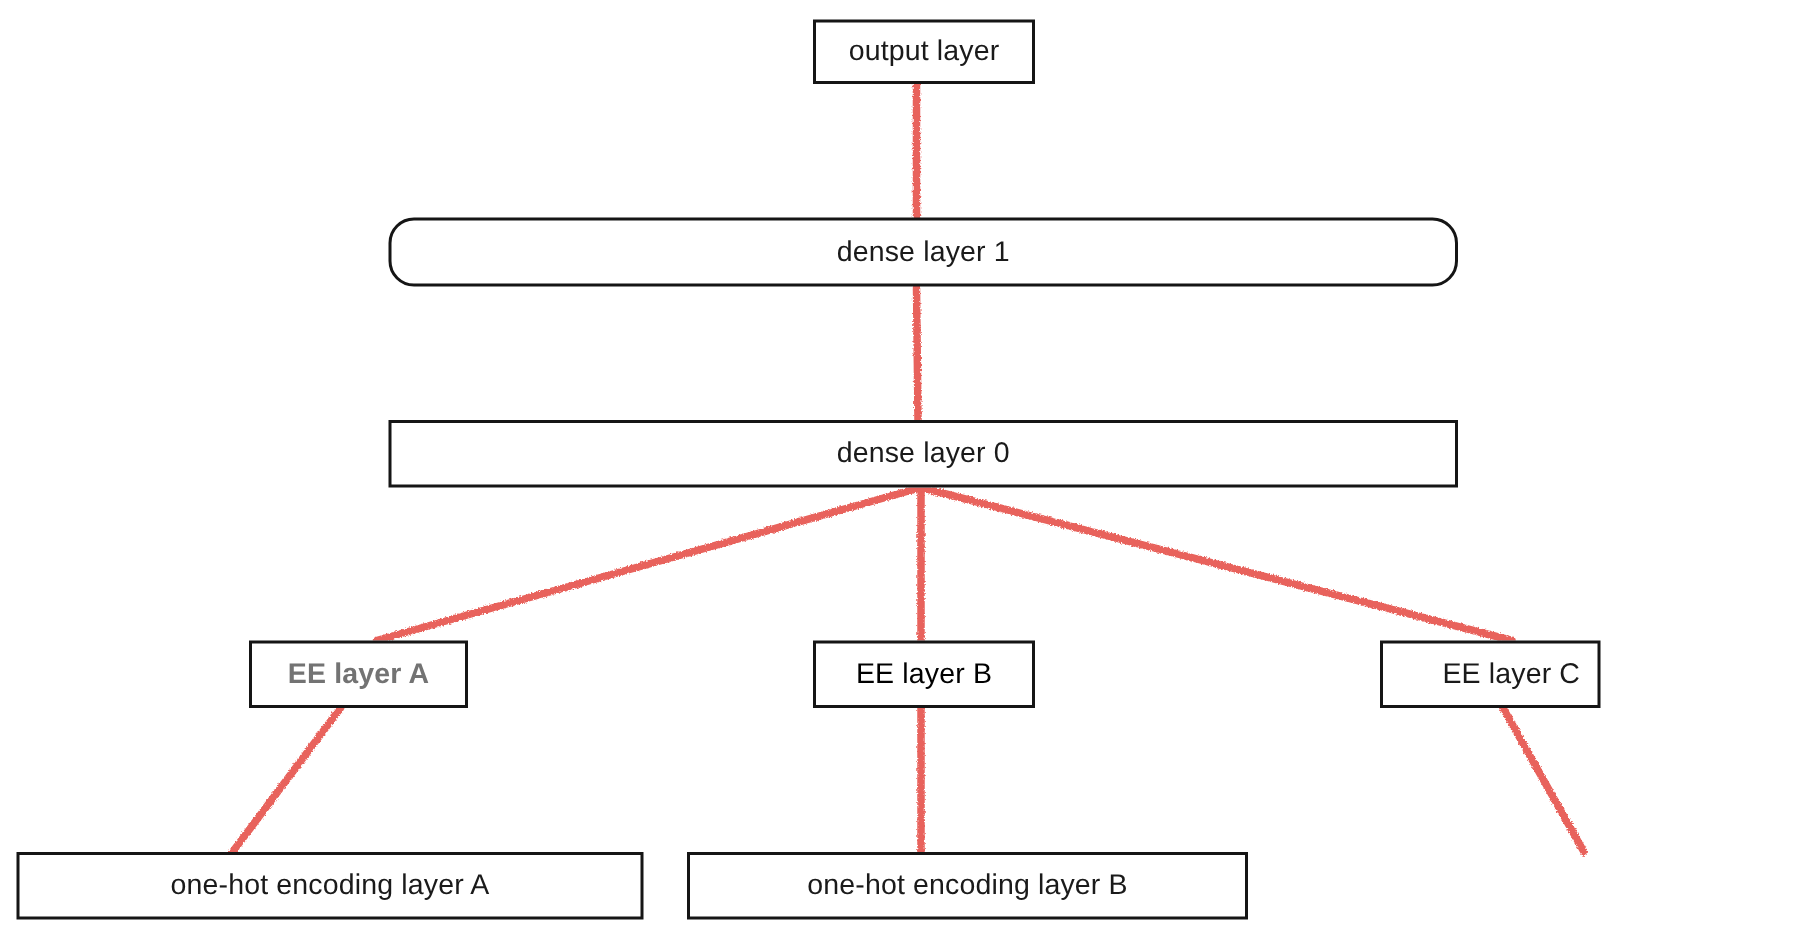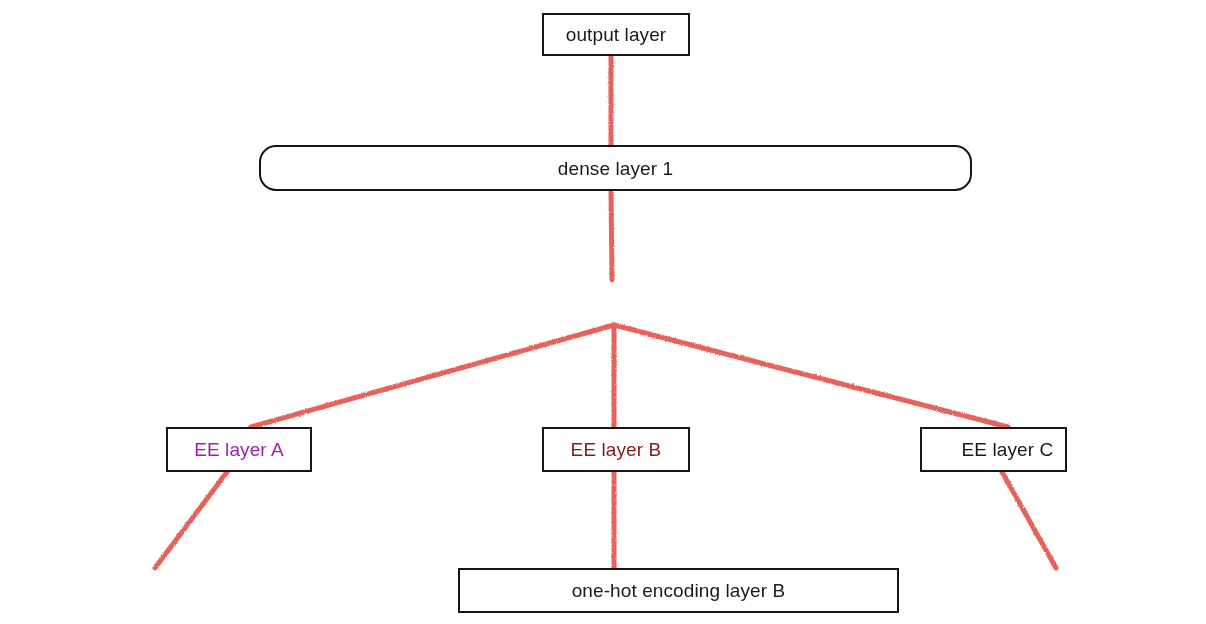--- a/index.html
+++ b/index.html
@@ -70,32 +70,38 @@
   </svg>
 
   <div class="node-box" style="left: 542px; top: 13px; width: 148px; height: 43px; border-color: rgb(21, 21, 21);">
     <span class="node-label" style="color: rgb(26, 26, 26);">output layer</span>
   </div>
 
   <div class="node-box" style="left: 259px; top: 145px; width: 713px; height: 46px; border-color: rgb(21, 21, 21); border-radius: 17px;">
     <span class="node-label" style="color: rgb(26, 26, 26);">dense layer 1</span>
   </div>
 
+  <div class="node-box" style="left: 259px; top: 280px; width: 713px; height: 45px; border-color: rgb(21, 21, 21);">
+    <span class="node-label" style="color: rgb(26, 26, 26);">dense layer 0</span>
+  </div>
 
   <div class="node-box" style="left: 166px; top: 427px; width: 146px; height: 45px; border-color: rgb(21, 21, 21);">
-    <span class="node-label" style="color: #a21caf;">EE layer A</span>
+    <span class="node-label" style="color: #737373; font-weight: bold;">EE layer A</span>
   </div>
 
   <div class="node-box" style="left: 542px; top: 427px; width: 148px; height: 45px; border-color: rgb(21, 21, 21);">
-    <span class="node-label" style="color: #7f1d1d;">EE layer B</span>
+    <span class="node-label" style="color: #000000;">EE layer B</span>
   </div>
 
   <div class="node-box" style="left: 920px; top: 427px; width: 147px; height: 45px; border-color: rgb(21, 21, 21); padding-left: 28px;">
     <span class="node-label" style="color: rgb(26, 26, 26);">EE layer C</span>
   </div>
 
+  <div class="node-box" style="left: 11px; top: 568px; width: 418px; height: 45px; border-color: rgb(21, 21, 21);">
+    <span class="node-label" style="color: rgb(26, 26, 26);">one-hot encoding layer A</span>
+  </div>
 
-  <div class="node-box" style="left: 458px; top: 568px; width: 441px; height: 45px; border-color: rgb(21, 21, 21);">
+  <div class="node-box" style="left: 458px; top: 568px; width: 374px; height: 45px; border-color: rgb(21, 21, 21);">
     <span class="node-label" style="color: rgb(26, 26, 26);">one-hot encoding layer B</span>
   </div>
 
 
 </div>
 
 </body></html>

